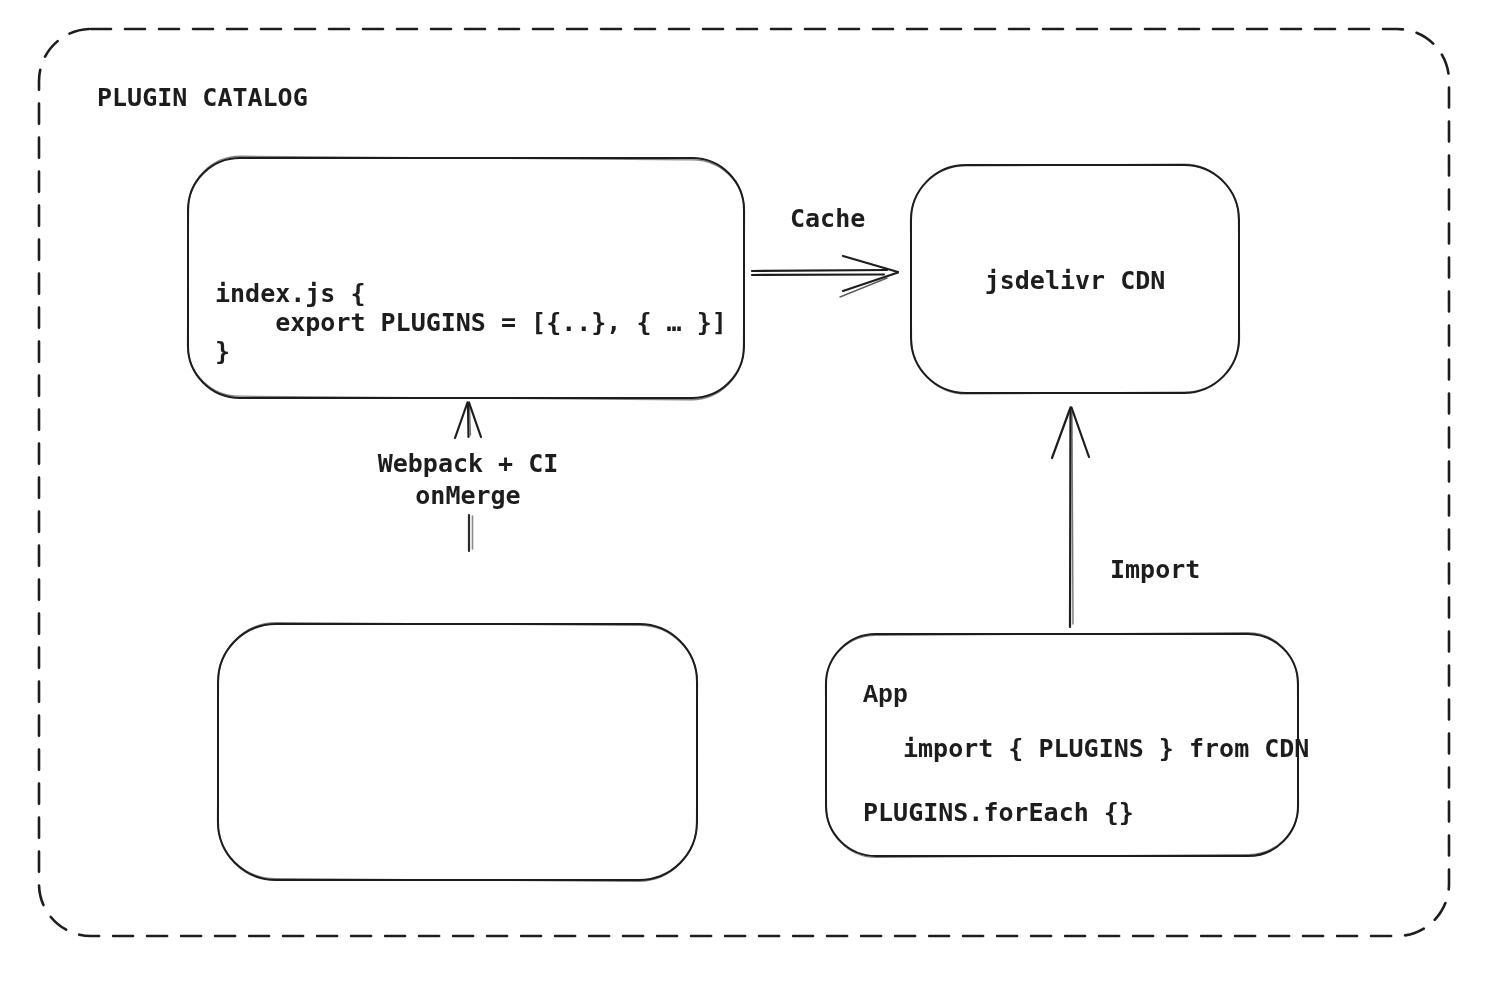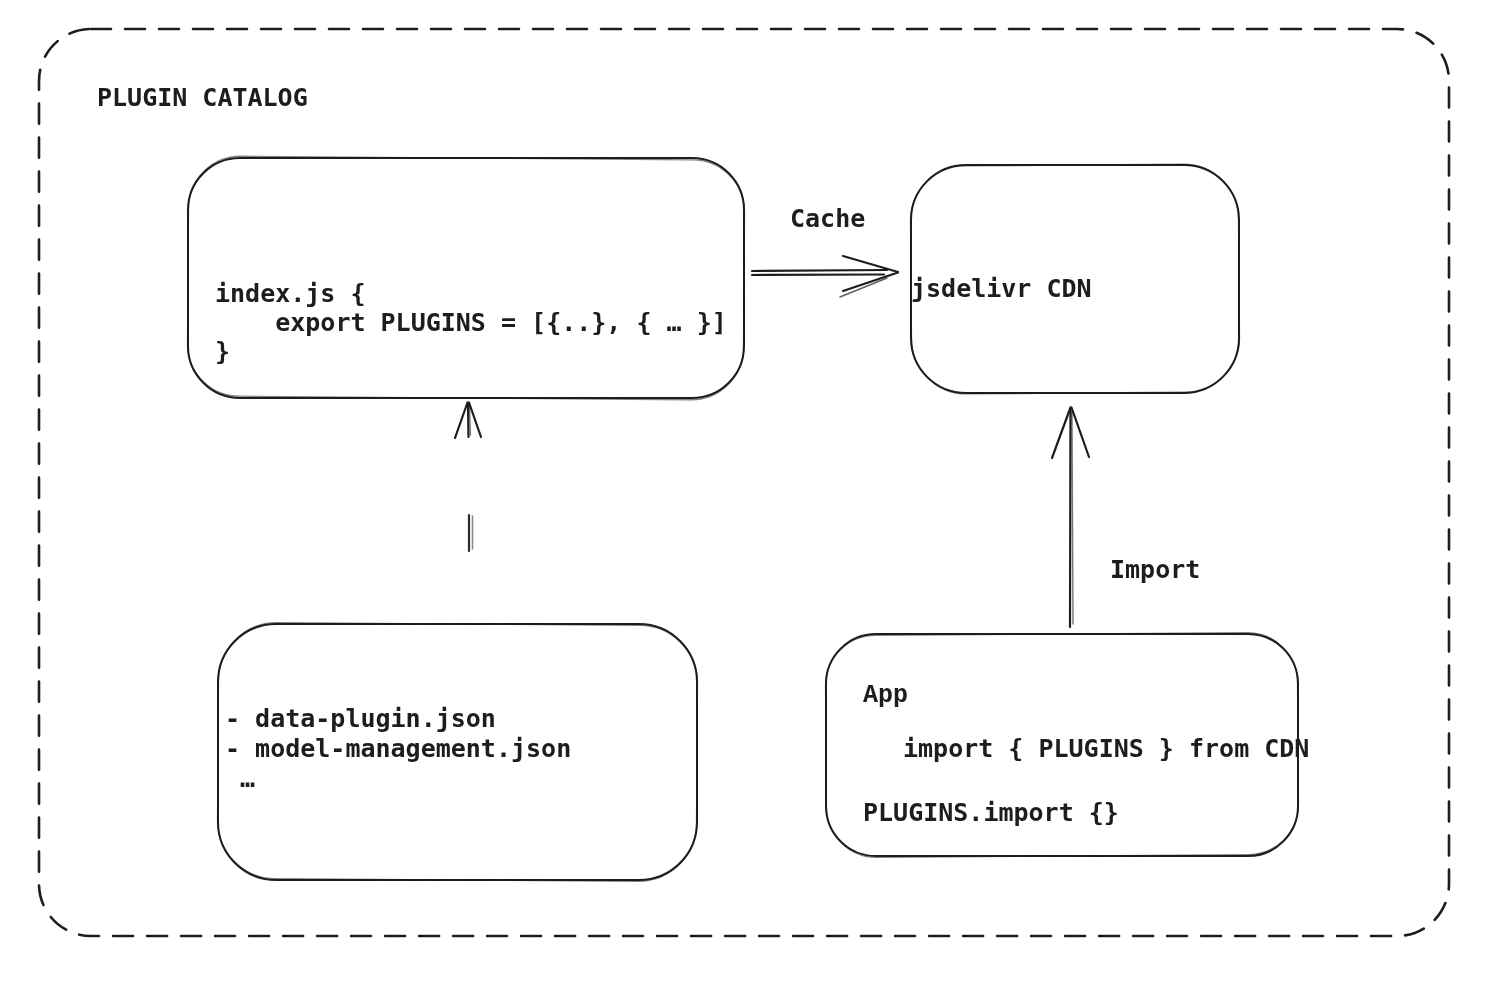--- a/index.html
+++ b/index.html
@@ -18,21 +18,21 @@
     font-size: 25px;
     line-height: 26px;
     color: #1d1d1d;
     white-space: pre;
     margin: 0;
   }
   .title       { left: 97px;  top: 85px;  }
   .npm-title   { left: 188px; top: 200px; width: 556px; text-align: center; }
   .npm-code    { left: 215px; top: 257px; line-height: 29px; margin-top: 22px; }
   .cache-label { left: 790px; top: 206px; }
-  .cdn-label   { left: 911px; top: 276px; width: 328px; text-align: left; }
+  .cdn-label   { left: 911px; top: 268px; width: 328px; text-align: center; }
   .build-label { left: 318px; top: 448px; width: 300px; text-align: center; line-height: 32px; }
   .repo-title  { left: 290px; top: 569px; }
   .repo-files  { left: 225px; top: 704px; line-height: 30px; }
   .app-title   { left: 863px; top: 683px; font-family: Liberation Mono, monospace; }
   .app-import  { left: 863px; top: 736px; margin-left: 40px; }
   .app-foreach { left: 863px; top: 800px; }
   .import-label{ left: 1110px; top: 520px; margin-top: 37px; }
 </style>
 </head>
 <body>
@@ -97,27 +97,26 @@
 
 
   <pre class="t npm-code">index.js {
     export PLUGINS = [{..}, { … }]
 }</pre>
 
   <div class="t cache-label">Cache</div>
 
   <div class="t cdn-label">jsdelivr CDN</div>
 
+  <div class="t build-label">Webpack + CI
+onMerge</div>
 
 
-  <pre class="t repo-files">- data-plugin.json
-- model-management.json
- …</pre>
 
   <div class="t app-title">App</div>
 
   <div class="t app-import">import { PLUGINS } from CDN</div>
 
-  <div class="t app-foreach">PLUGINS.import {}</div>
+  <div class="t app-foreach">PLUGINS.forEach {}</div>
 
   <div class="t import-label">Import</div>
 
 </div>
 
 </body></html>

